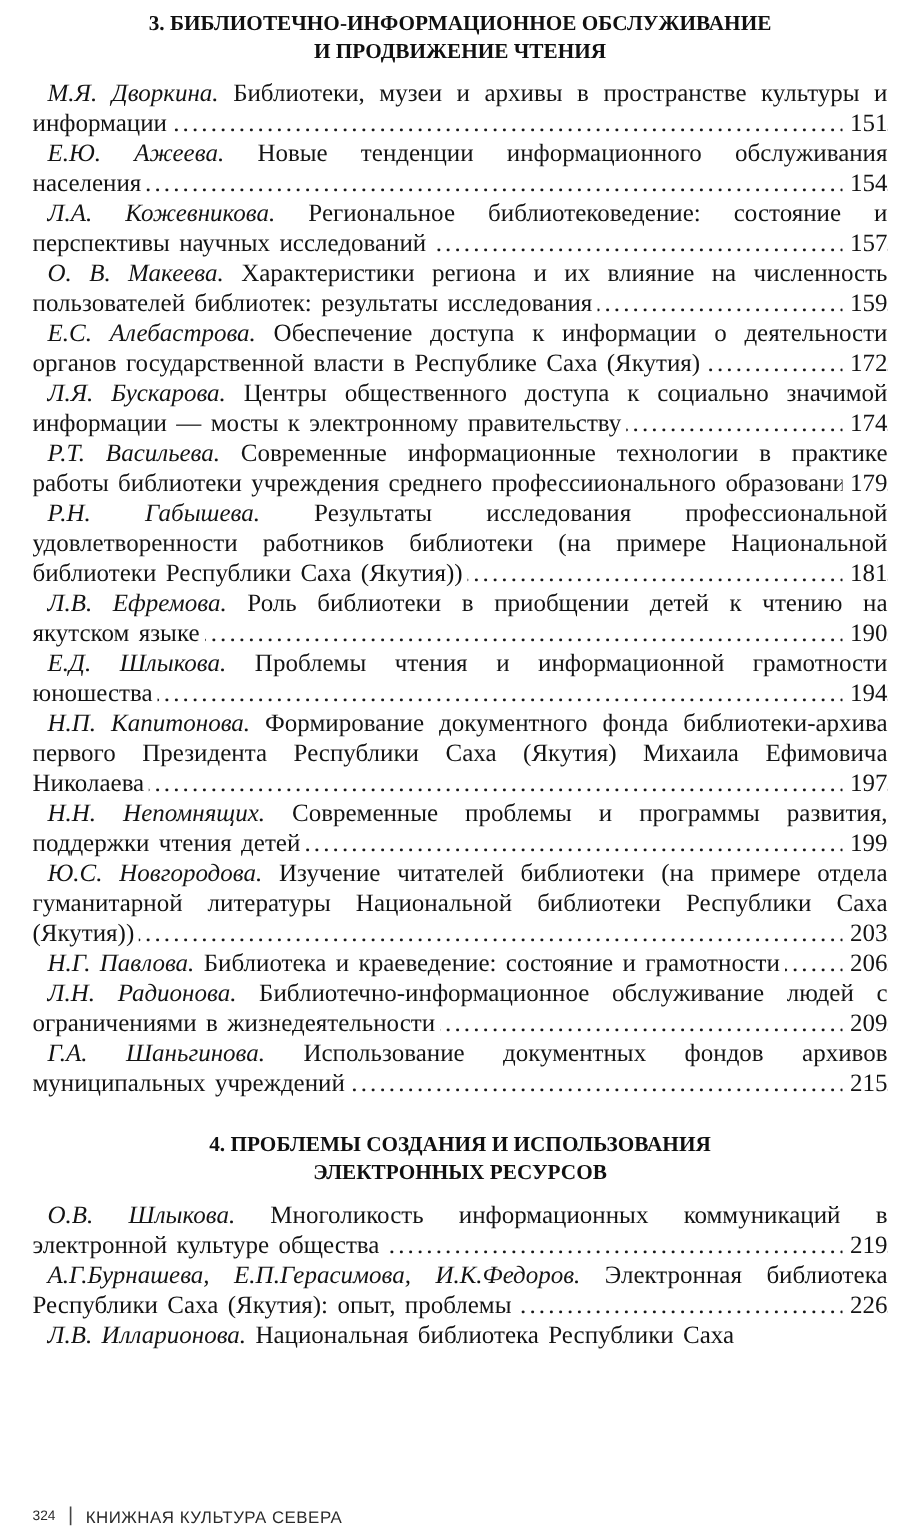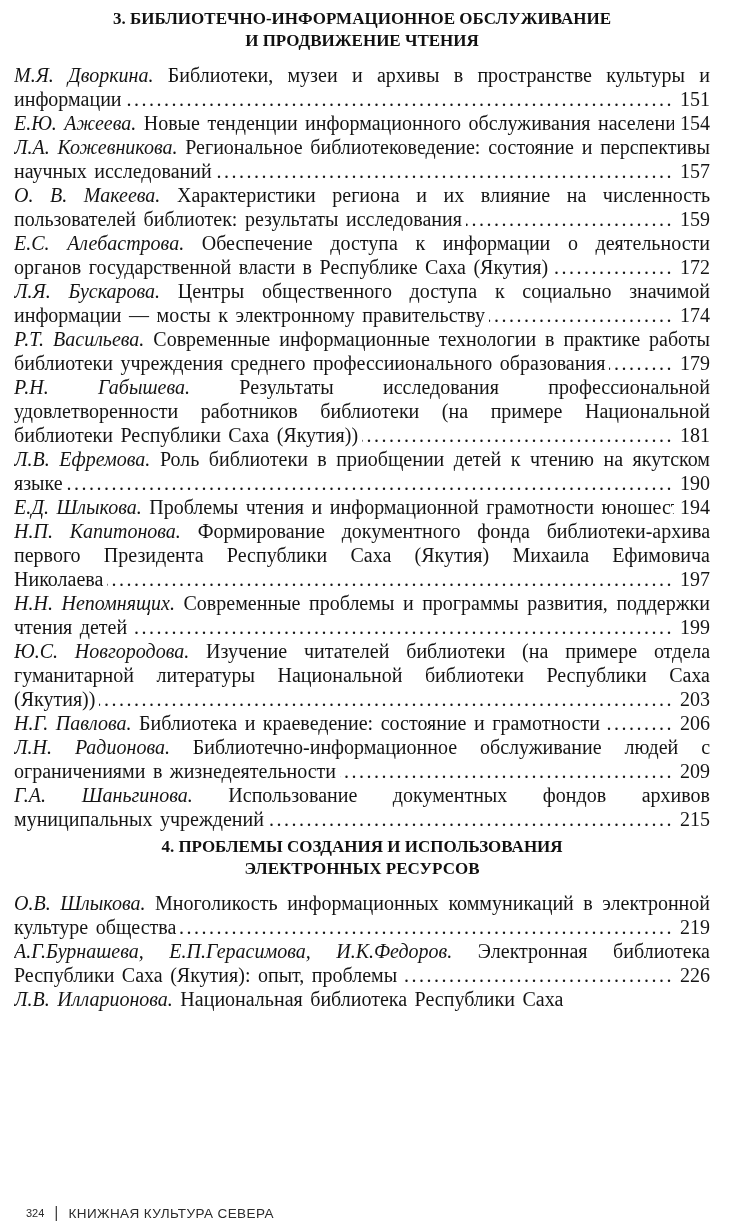--- a/index.html
+++ b/index.html
@@ -2,49 +2,49 @@
 <html><head>
 <meta charset="utf-8">
 <style>
   * { margin: 0; padding: 0; box-sizing: border-box; }
   html, body { background: #ffffff; }
   .page {
     position: relative;
     width: 735px;
     height: 1231px;
     background: #ffffff;
-    padding: 8px 25px 0 14px;
+    padding: 8px 25px 0 26px;
     overflow: hidden;
     font-family: "Liberation Serif", serif;
     color: #141414;
   }
   .section-title {
     font-size: 17px;
     line-height: 22px;
     font-weight: bold;
     text-align: center;
     margin: 0 0 11px 0;
     color: #101010;
   }
-  .toc-section + .toc-section .section-title { margin-top: 5px; }
+  .toc-section + .toc-section .section-title { margin-top: 26px; }
   .entry {
     position: relative;
     overflow: hidden;
     font-size: 20px;
     line-height: 24px;
     text-align: justify;
     word-spacing: 2.5px;
   }
   .entry .text {
     position: relative;
     z-index: 1;
     background: #ffffff;
     padding-right: 4px;
   }
-  .entry .author { font-style: italic; }
+  .entry .author { font-style: italic; margin-left: 12px; }
   .entry .leader {
     position: absolute;
     left: 0; right: 0; bottom: 0;
     height: 24px;
     overflow: hidden;
     white-space: nowrap;
     letter-spacing: 2.5px;
     z-index: 0;
     color: #1a1a1a;
   }

